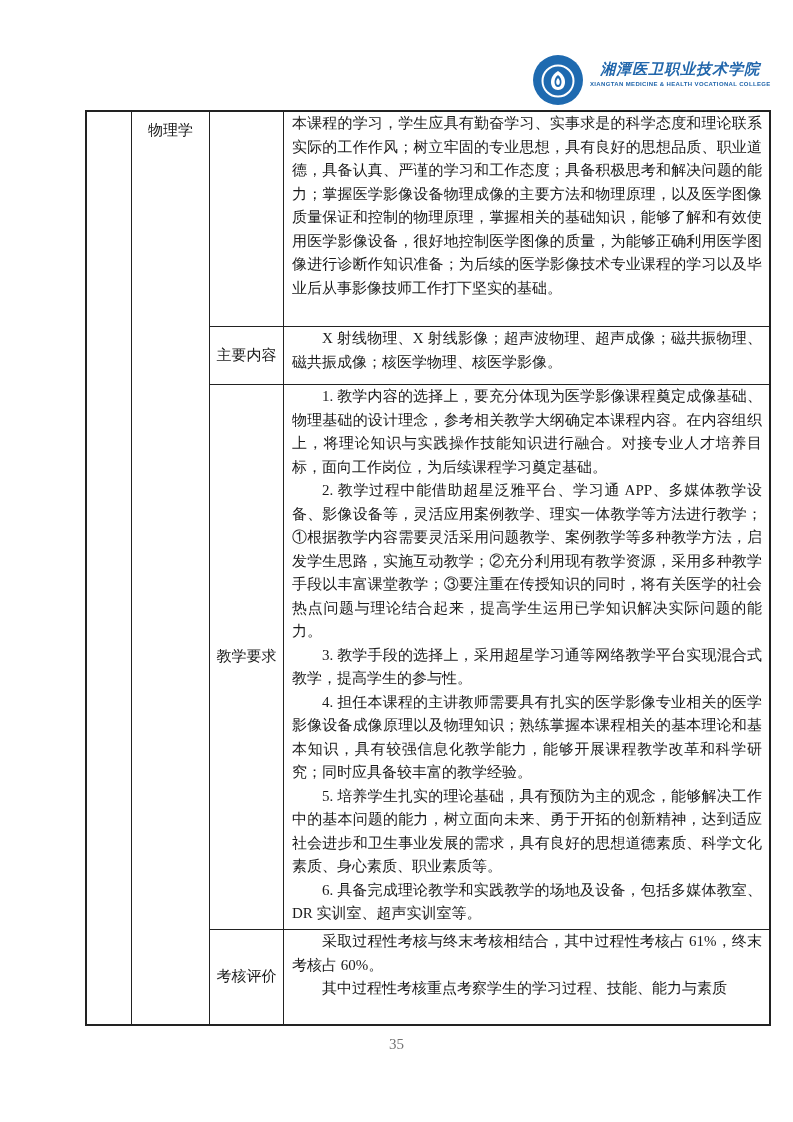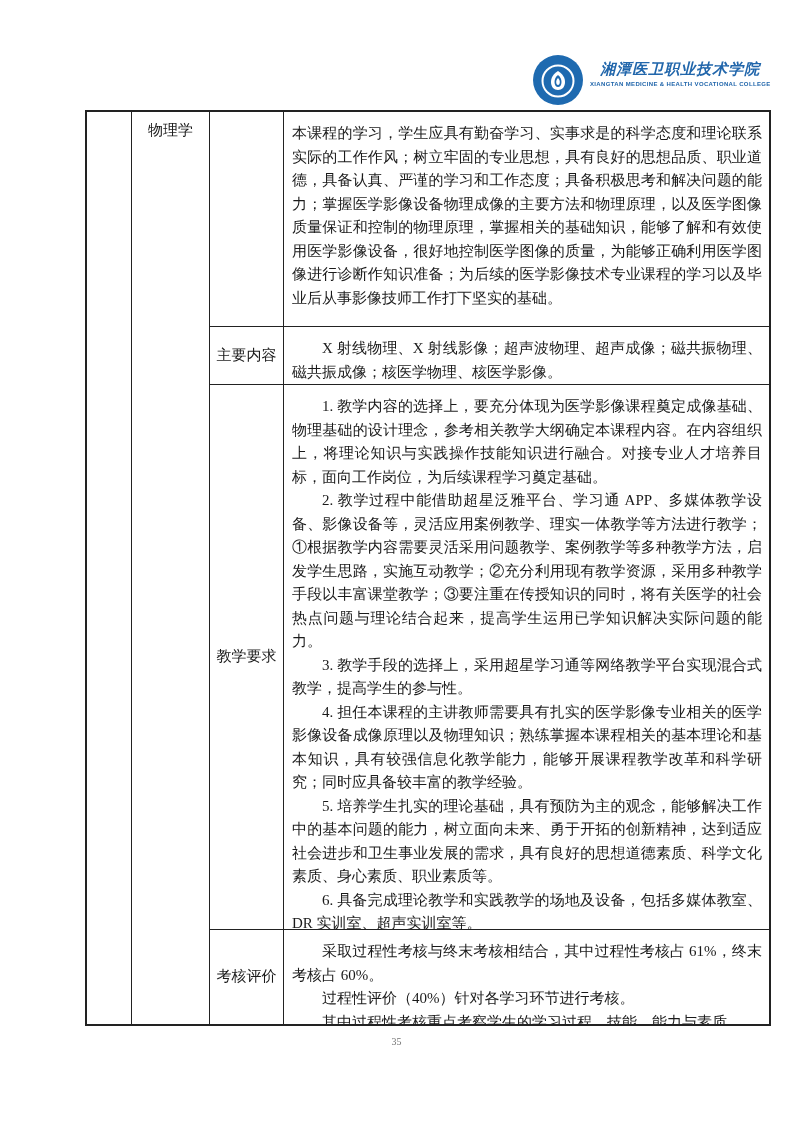--- a/index.html
+++ b/index.html
@@ -42,27 +42,27 @@
   }
   .cell{box-sizing:border-box;border-right:1px solid #222;border-bottom:1px solid #222;}
   .cell.no-bottom{border-bottom:none;}
   .cell.no-right{border-right:none;}
   .span-col{grid-row:1 / span 4;}
   .course-cell{text-align:center;padding-top:7px;}
   .label-cell{
     display:flex;align-items:center;justify-content:center;
     text-align:center;
   }
-  .content-cell{padding:10px 7px 0 8px;text-align:justify;overflow:hidden;}
+  .content-cell{padding:0 7px 0 8px;text-align:justify;overflow:hidden;}
   .content-cell p{margin:0;}
   .content-cell p.indent{text-indent:2em;}
   
   .page-number{
     position:absolute;left:0;right:0;top:1036px;
-    text-align:center;font-size:10px;color:#737373;
+    text-align:center;font-size:15px;color:#737373;
   }
 </style>
 </head>
 <body>
 
 <div class="page">
 
   <div class="header">
     <div class="logo">
       <svg viewBox="0 0 52 52" width="52" height="52">
@@ -112,21 +112,20 @@
       <p class="indent">1. 教学内容的选择上，要充分体现为医学影像课程奠定成像基础、物理基础的设计理念，参考相关教学大纲确定本课程内容。在内容组织上，将理论知识与实践操作技能知识进行融合。对接专业人才培养目标，面向工作岗位，为后续课程学习奠定基础。</p>
       <p class="indent">2. 教学过程中能借助超星泛雅平台、学习通 APP、多媒体教学设备、影像设备等，灵活应用案例教学、理实一体教学等方法进行教学；①根据教学内容需要灵活采用问题教学、案例教学等多种教学方法，启发学生思路，实施互动教学；②充分利用现有教学资源，采用多种教学手段以丰富课堂教学；③要注重在传授知识的同时，将有关医学的社会热点问题与理论结合起来，提高学生运用已学知识解决实际问题的能力。</p>
       <p class="indent">3. 教学手段的选择上，采用超星学习通等网络教学平台实现混合式教学，提高学生的参与性。</p>
       <p class="indent">4. 担任本课程的主讲教师需要具有扎实的医学影像专业相关的医学影像设备成像原理以及物理知识；熟练掌握本课程相关的基本理论和基本知识，具有较强信息化教学能力，能够开展课程教学改革和科学研究；同时应具备较丰富的教学经验。</p>
       <p class="indent">5. 培养学生扎实的理论基础，具有预防为主的观念，能够解决工作中的基本问题的能力，树立面向未来、勇于开拓的创新精神，达到适应社会进步和卫生事业发展的需求，具有良好的思想道德素质、科学文化素质、身心素质、职业素质等。</p>
       <p class="indent">6. 具备完成理论教学和实践教学的场地及设备，包括多媒体教室、DR 实训室、超声实训室等。</p>
     </div>
 
     <div class="cell no-right no-bottom content-cell" style="grid-column:4;grid-row:4;">
       <p class="indent">采取过程性考核与终末考核相结合，其中过程性考核占 61%，终末考核占 60%。</p>
-      <p class="indent">过程性评价（40%）针对各学习环节进行考核。</p>
       <p class="indent">其中过程性考核重点考察学生的学习过程、技能、能力与素质</p>
     </div>
 
   </div>
 
   <div class="page-number">35</div>
 
 </div>
 
 </body></html>

